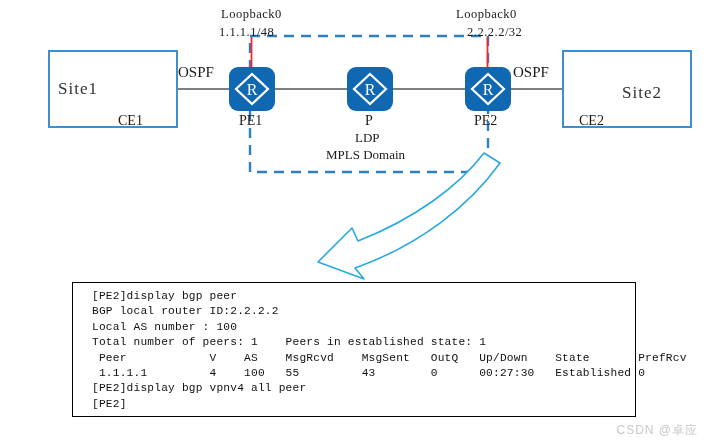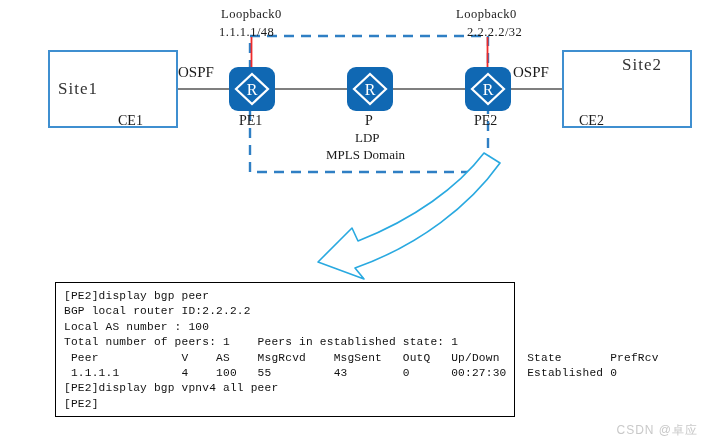--- a/index.html
+++ b/index.html
@@ -39,28 +39,28 @@
   }
   .lbl-node { font-size: 14px; }
   .lbl-proto { font-size: 15px; }
   .lbl-site { font-size: 17px; color: #333333; letter-spacing: 1px; }
   .lbl-loop { font-size: 12.5px; letter-spacing: 0.5px; }
   .lbl-domain { font-size: 13px; }
 
   
   #terminal {
     position: absolute;
-    left: 55px;
+    left: 72px;
     top: 282px;
-    width: 460px;
+    width: 564px;
     height: 135px;
     border: 1.6px solid #000000;
     background: #ffffff;
     box-sizing: border-box;
-    padding: 6px 0 0 8px;
+    padding: 6px 0 0 19px;
   }
   #terminal pre {
     margin: 0;
     font-family: "Liberation Mono", monospace;
     font-size: 11.2px;
     line-height: 15.4px;
     color: #111111;
     letter-spacing: 0.2px;
     white-space: pre;
   }
@@ -154,21 +154,21 @@
 
 <div class="abs site-box" style="left:562px; top:50px; width:130px; height:78px;"></div>
 
 <div class="lbl lbl-loop" style="left:221px; top:8px;">Loopback0</div>
 <div class="lbl lbl-loop" style="left:219px; top:26px;">1.1.1.1/48</div>
 
 <div class="lbl lbl-loop" style="left:456px; top:8px;">Loopback0</div>
 <div class="lbl lbl-loop" style="left:454px; top:26px;margin-left:13px;">2.2.2.2/32</div>
 
 <div class="lbl lbl-site" style="left:58px; top:80px;">Site1</div>
-<div class="lbl lbl-site" style="left:622px; top:56px;">Site2</div>
+<div class="lbl lbl-site" style="left:622px; top:84px;">Site2</div>
 
 <div class="lbl lbl-node" style="left:118px; top:114px;">CE1</div>
 <div class="lbl lbl-node" style="left:239px; top:114px;">PE1</div>
 <div class="lbl lbl-node" style="left:365px; top:114px;">P</div>
 <div class="lbl lbl-node" style="left:474px; top:114px;">PE2</div>
 <div class="lbl lbl-node" style="left:579px; top:114px;">CE2</div>
 
 <div class="lbl lbl-proto" style="left:178px; top:65px;">OSPF</div>
 <div class="lbl lbl-proto" style="left:513px; top:65px;">OSPF</div>
 

